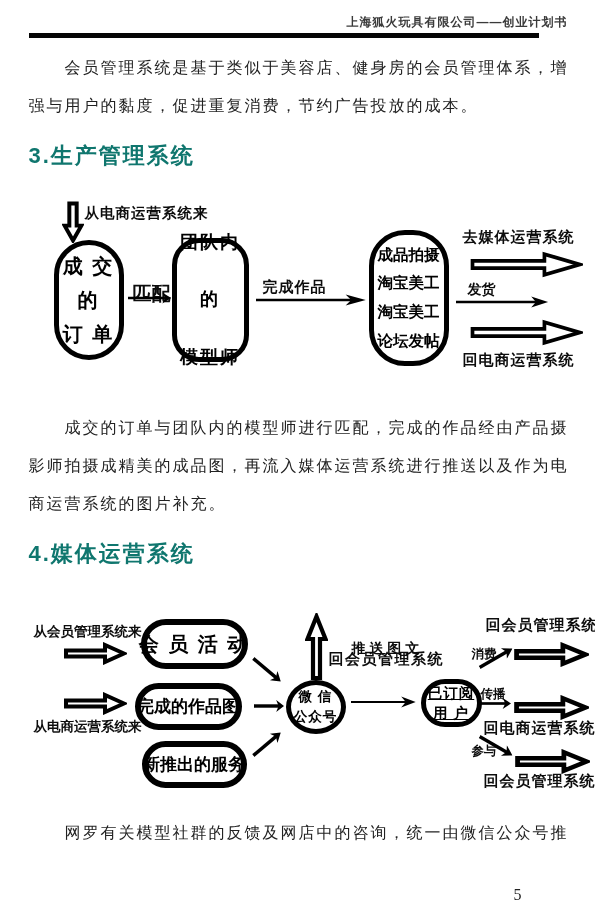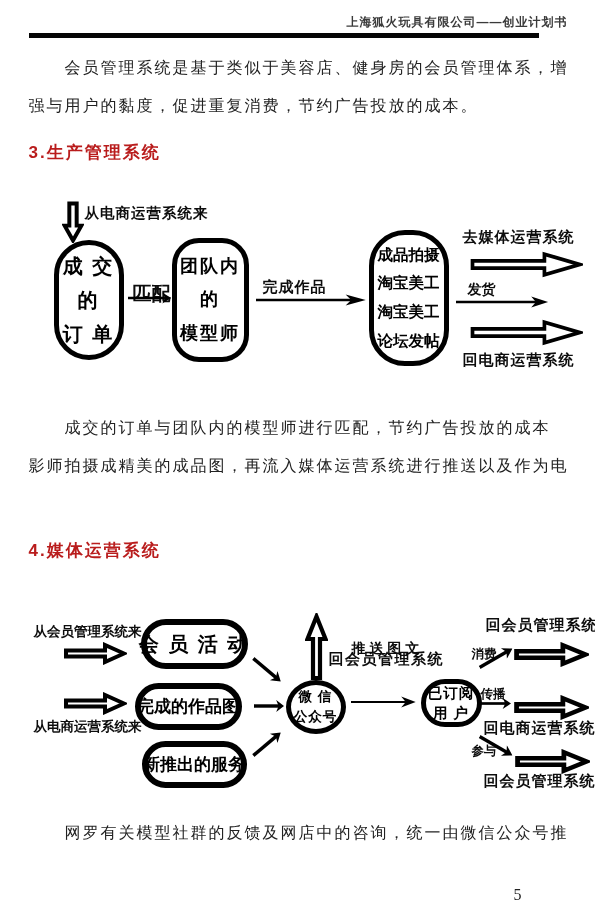--- a/index.html
+++ b/index.html
@@ -10,22 +10,22 @@
     font-family:"Liberation Sans","DejaVu Sans",sans-serif;
     overflow:hidden;
   }
   .abs { position:absolute; }
   .lbl { position:absolute; font-weight:bold; white-space:nowrap; color:#0d0d0d; }
   .para-line {
     position:absolute; font-size:16px; letter-spacing:2px; white-space:nowrap;
     color:#222; font-family:"Liberation Serif","DejaVu Serif",serif;
   }
   .heading {
-    position:absolute; font-size:17px; font-weight:bold; letter-spacing:2px;
-    white-space:nowrap; color:#b91c1c;text-align:center;
+    position:absolute; font-size:22px; font-weight:bold; letter-spacing:2px;
+    white-space:nowrap; color:#0f766e;text-align:center;
   }
   .node {
     position:absolute; border:5px solid #000; background:#fff;
     display:flex; flex-direction:column; align-items:center; justify-content:center;
     font-weight:bold; text-align:center; color:#000; letter-spacing:2px;
   }
   .node div { white-space:nowrap; }
   .hdr-title {
     position:absolute; top:2px; right:27px; font-size:12px; font-weight:bold;
     letter-spacing:1px; color:#3a3a3a; white-space:nowrap;
@@ -64,21 +64,21 @@
   </div>
 
   <div class="lbl" style="left:122px; top:269px; font-size:19px;">匹配</div>
   <div class="abs" style="left:117px; top:279px; width:44px; height:14px;">
     <svg viewBox="0 0 100 14" preserveAspectRatio="none">
         <line x1="0" y1="7" x2="84" y2="7" stroke="#000" stroke-width="2.6"></line>
         <polygon points="98,7 78,1.5 84,7 78,12.5" fill="#000"></polygon>
       </svg>
   </div>
 
-  <div class="node" style="left:161px; top:226px; width:77px; height:124px; border-radius:27px; font-size:18px; line-height:1.85;">
+  <div class="node" style="left:161px; top:226px; width:77px; height:124px; border-radius:27px; font-size:18px; line-height:1.85;gap:24px;">
     <div>团队内</div>
     <div>的</div>
     <div>模型师</div>
   </div>
 
   <div class="lbl" style="left:252px; top:266px; font-size:15px; letter-spacing:1px;">完成作品</div>
   <div class="abs" style="left:245px; top:281px; width:112px; height:14px;">
     <svg viewBox="0 0 100 14" preserveAspectRatio="none">
         <line x1="0" y1="7" x2="86" y2="7" stroke="#000" stroke-width="2.3"></line>
         <polygon points="98,7 80,1.5 85,7 80,12.5" fill="#000"></polygon>
@@ -107,22 +107,23 @@
       </svg>
   </div>
 
   <div class="abs" style="left:458px; top:307px; width:114px; height:27px;">
     <svg viewBox="0 0 130 30" preserveAspectRatio="none">
         <path d="M4 11 H86 V3.5 L126 15 L86 26.5 V19 H4 Z" fill="#fff" stroke="#000" stroke-width="4.2"></path>
       </svg>
   </div>
   <div class="lbl" style="left:452px; top:339px; font-size:15px; letter-spacing:1px;">回电商运营系统</div>
 
-  <div class="para-line" style="left:54px; top:406px;">成交的订单与团队内的模型师进行匹配，节约广告投放的成本</div>
+  <div class="para-line" style="left:54px; top:406px;">成交的订单与团队内的模型师进行匹配，完成的作品经由产品摄</div>
   <div class="para-line" style="left:18px; top:444px;">影师拍摄成精美的成品图，再流入媒体运营系统进行推送以及作为电</div>
+  <div class="para-line" style="left:18px; top:482px;">商运营系统的图片补充。</div>
 
   <div class="heading" style="left:18px; top:527px;">4.媒体运营系统</div>
 
   <div class="lbl" style="left:23px; top:611px; font-size:13.5px;">从会员管理系统来</div>
   <div class="abs" style="left:52px; top:630px; width:64px; height:23px;">
     <svg viewBox="0 0 64 23" preserveAspectRatio="none">
         <path d="M3 8.5 H42 V3 L61 11.5 L42 20 V14.5 H3 Z" fill="#fff" stroke="#000" stroke-width="4"></path>
       </svg>
   </div>
   <div class="node" style="left:130px; top:607px; width:107px; height:50px; border-radius:25px; border-width:6px; font-size:20px;">
@@ -175,21 +176,21 @@
   </div>
 
   <div class="lbl" style="left:341px; top:628px; font-size:14px;">推 送 图 文</div>
   <div class="abs" style="left:340px; top:684px; width:66px; height:12px;">
     <svg viewBox="0 0 100 14" preserveAspectRatio="none">
         <line x1="0" y1="7" x2="84" y2="7" stroke="#000" stroke-width="2.6"></line>
         <polygon points="98,7 76,0.5 83,7 76,13.5" fill="#000"></polygon>
       </svg>
   </div>
 
-  <div class="node" style="left:410px; top:667px; width:61px; height:48px; border-radius:24px; font-size:14.5px; line-height:1.4; letter-spacing:1px;">
+  <div class="node" style="left:410px; top:667px; width:61px; height:48px; border-radius:24px; font-size:14.5px; line-height:1.4; letter-spacing:1px;text-decoration:underline;">
     <div>已订阅</div>
     <div>用 户</div>
   </div>
 
   <div class="lbl" style="left:475px; top:604px; font-size:15px; letter-spacing:1px;">回会员管理系统</div>
   <div class="lbl" style="left:461px; top:634px; font-size:12.5px;">消费</div>
   <div class="abs rot" style="left:466px; top:640px; width:38px; height:12px; transform:rotate(-30deg);">
     <svg viewBox="0 0 100 14" preserveAspectRatio="none">
         <line x1="0" y1="7" x2="84" y2="7" stroke="#000" stroke-width="4"></line>
         <polygon points="100,7 74,0 82,7 74,14" fill="#000"></polygon>

